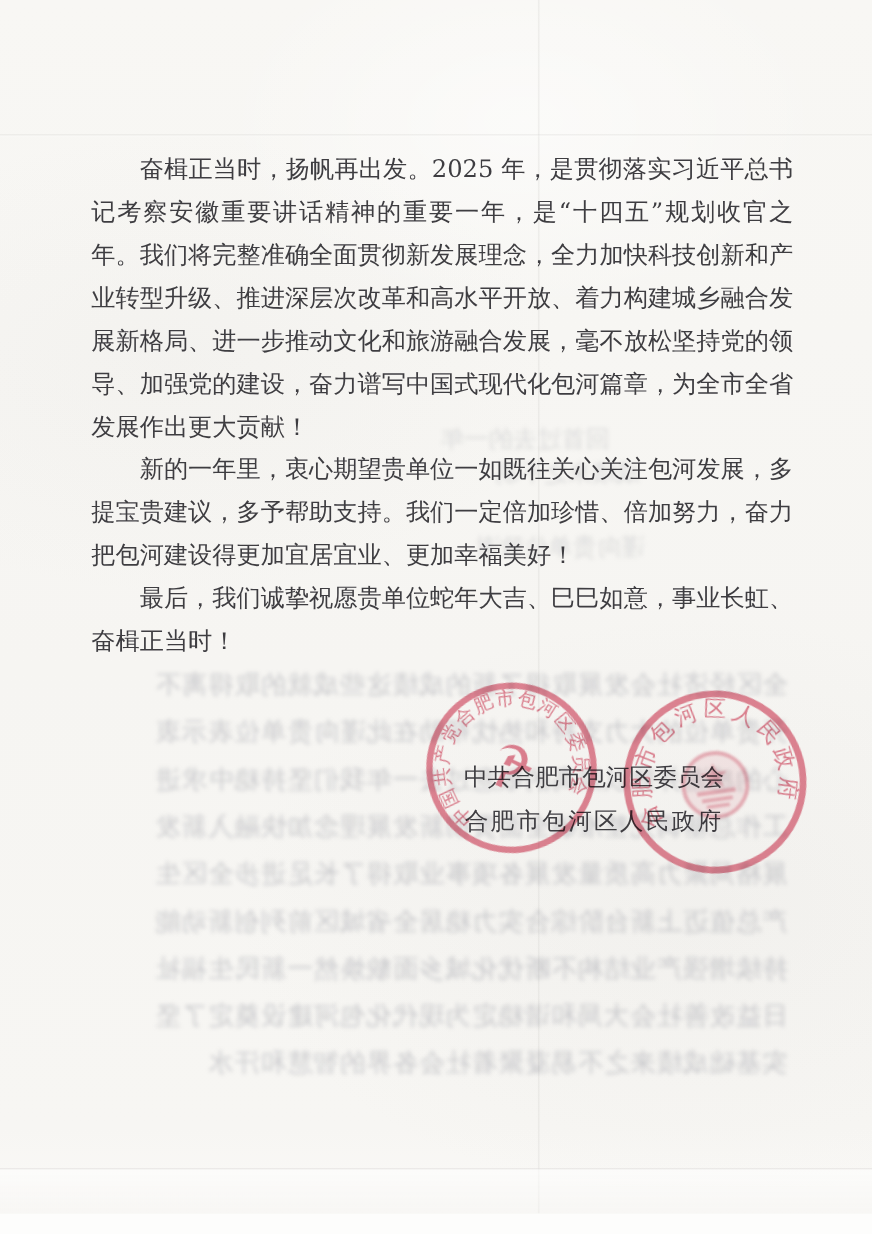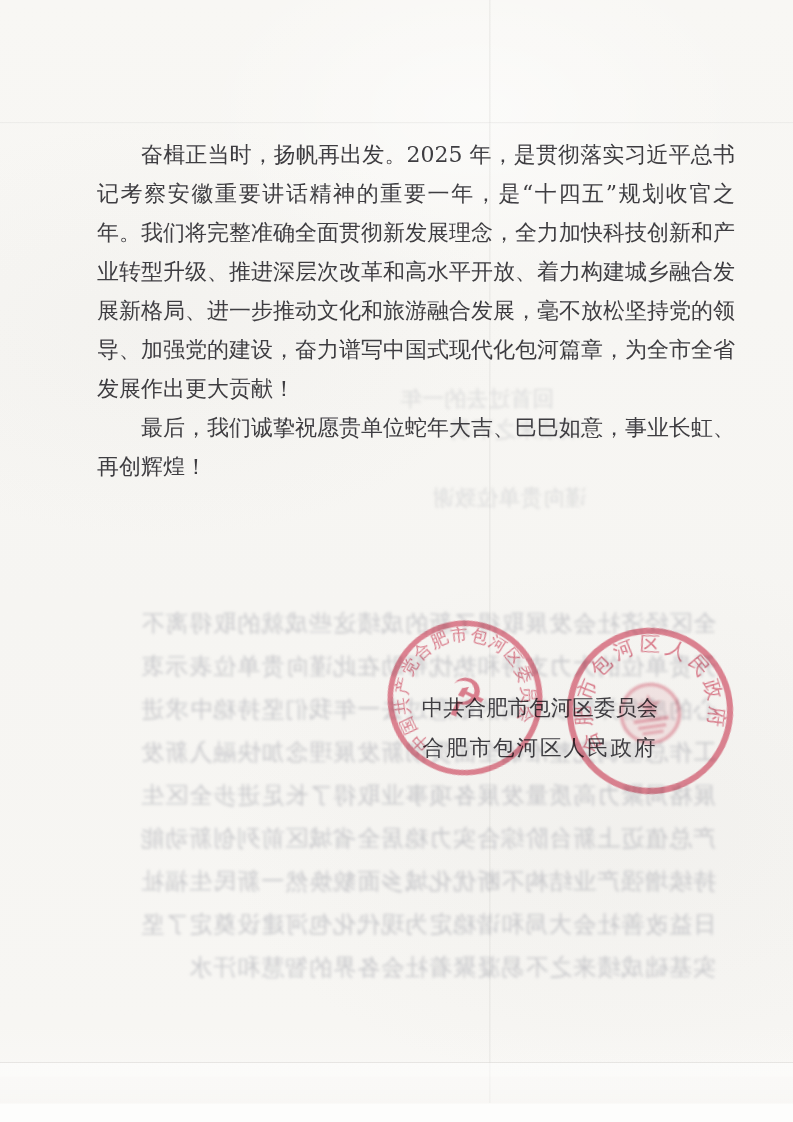--- a/index.html
+++ b/index.html
@@ -46,21 +46,21 @@
   .bleed-frag {
     position: absolute;
     transform: scaleX(-1);
     filter: blur(1.8px);
     color: rgba(100,105,118,0.18);
     font-size: 22px; white-space: nowrap;
     z-index: 1;
   }
   
   .letter-body {
-    position: absolute; left: 97px; top: 135px; width: 638px;
+    position: absolute; left: 83px; top: 135px; width: 638px;
     font-size: 22px; line-height: 39px;
     color: #3e3d41;
     text-align: justify;
     z-index: 2;
   }
   .letter-body p { margin: 0; text-indent: 2em; }
   
   .signature {
     position: absolute; left: 420px; top: 688px; width: 240px;
     font-size: 21.5px; line-height: 39.5px; color: #3e3d41;
@@ -96,21 +96,22 @@
   <div>持续增强产业结构不断优化城乡面貌焕然一新民生福祉</div>
   <div>日益改善社会大局和谐稳定为现代化包河建设奠定了坚</div>
   <div>实基础成绩来之不易凝聚着社会各界的智慧和汗水</div>
 </div>
 <div class="bleed-frag" style="left:400px; top:384px;">回首过去的一年</div>
 <div class="bleed-frag" style="left:450px; top:415px;">成绩来之不易</div>
 <div class="bleed-frag" style="left:432px; top:483px;">谨向贵单位致谢</div>
 
 <div class="letter-body">
   <p>奋楫正当时，扬帆再出发。2025 年，是贯彻落实习近平总书记考察安徽重要讲话精神的重要一年，是“十四五”规划收官之年。我们将完整准确全面贯彻新发展理念，全力加快科技创新和产业转型升级、推进深层次改革和高水平开放、着力构建城乡融合发展新格局、进一步推动文化和旅游融合发展，毫不放松坚持党的领导、加强党的建设，奋力谱写中国式现代化包河篇章，为全市全省发展作出更大贡献！</p>
-  <p>最后，我们诚挚祝愿贵单位蛇年大吉、巳巳如意，事业长虹、再创辉煌！</p>
+  <p>新的一年里，衷心期望贵单位一如既往关心关注包河发展，多提宝贵建议，多予帮助支持。我们一定倍加珍惜、倍加努力，奋力把包河建设得更加宜居宜业、更加幸福美好！</p>
+  <p>最后，我们诚挚祝愿贵单位蛇年大吉、巳巳如意，事业长虹、奋楫正当时！</p>
 </div>
 
 <div class="signature">
   <div class="org1">中共合肥市包河区委员会</div>
   <div class="org2">合肥市包河区人民政府</div>
 </div>
 
 <div class="seal seal-party">
   <svg viewBox="0 0 200 200" width="164" height="164">
     <defs>

